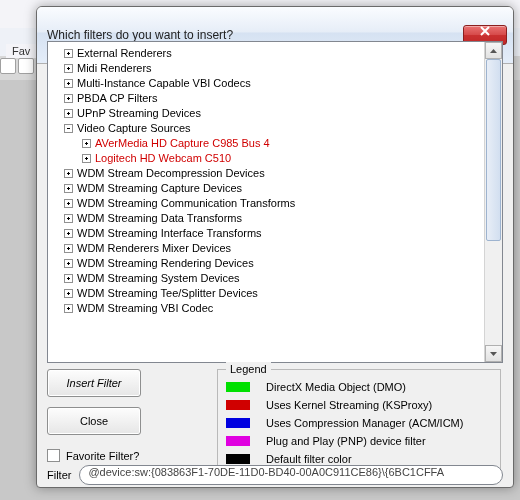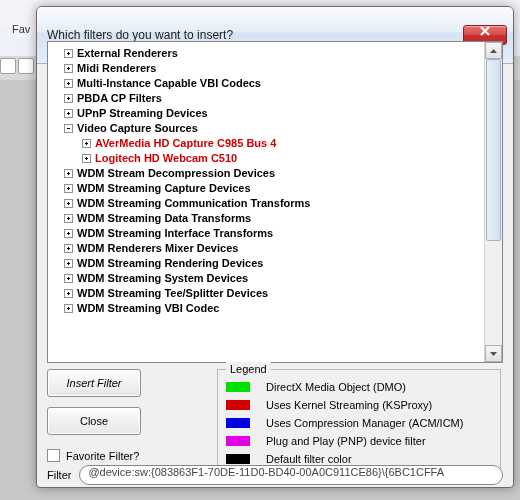--- a/index.html
+++ b/index.html
@@ -17,21 +17,21 @@
     left: 0; right: 0;
     background: #f4f4f8;
   }
   .bg-dark {
     position: absolute;
     left: 0; right: 0;
     background: #c8c8c8;
   }
   .fav-label-bg {
     position: absolute;
-    left: 6px; top: 22px;
+    left: 6px; top: 44px;
     font-size: 11px;
     color: #333;
     background: #f4f4f8;
     padding: 1px 6px;
   }
   .toolbar-icons-bg {
     position: absolute;
     left: 0; top: 58px;
     display: flex;
     gap: 2px;
@@ -138,21 +138,21 @@
   }
   .expander::before, .expander::after {
     content: "";
     position: absolute;
     background: #000;
   }
   .expander.plus::before { left:2px; right:2px; top:3px; height:1px; }
   .expander.plus::after  { top:2px; bottom:2px; left:3px; width:1px; }
   .expander.minus::before { left:2px; right:2px; top:3px; height:1px; }
   .indent { display:inline-block; height:1px; }
-  .node-label { font-size:11px;font-weight:bold; }
+  .node-label { font-size:11px; }
   .node-label.red { color: #d00000; }
   .bottom-area {
     position: absolute;
     left: 10px;
     right: 10px;
     top: 362px;
   }
   .btn {
     display: inline-flex;
     align-items: center;

